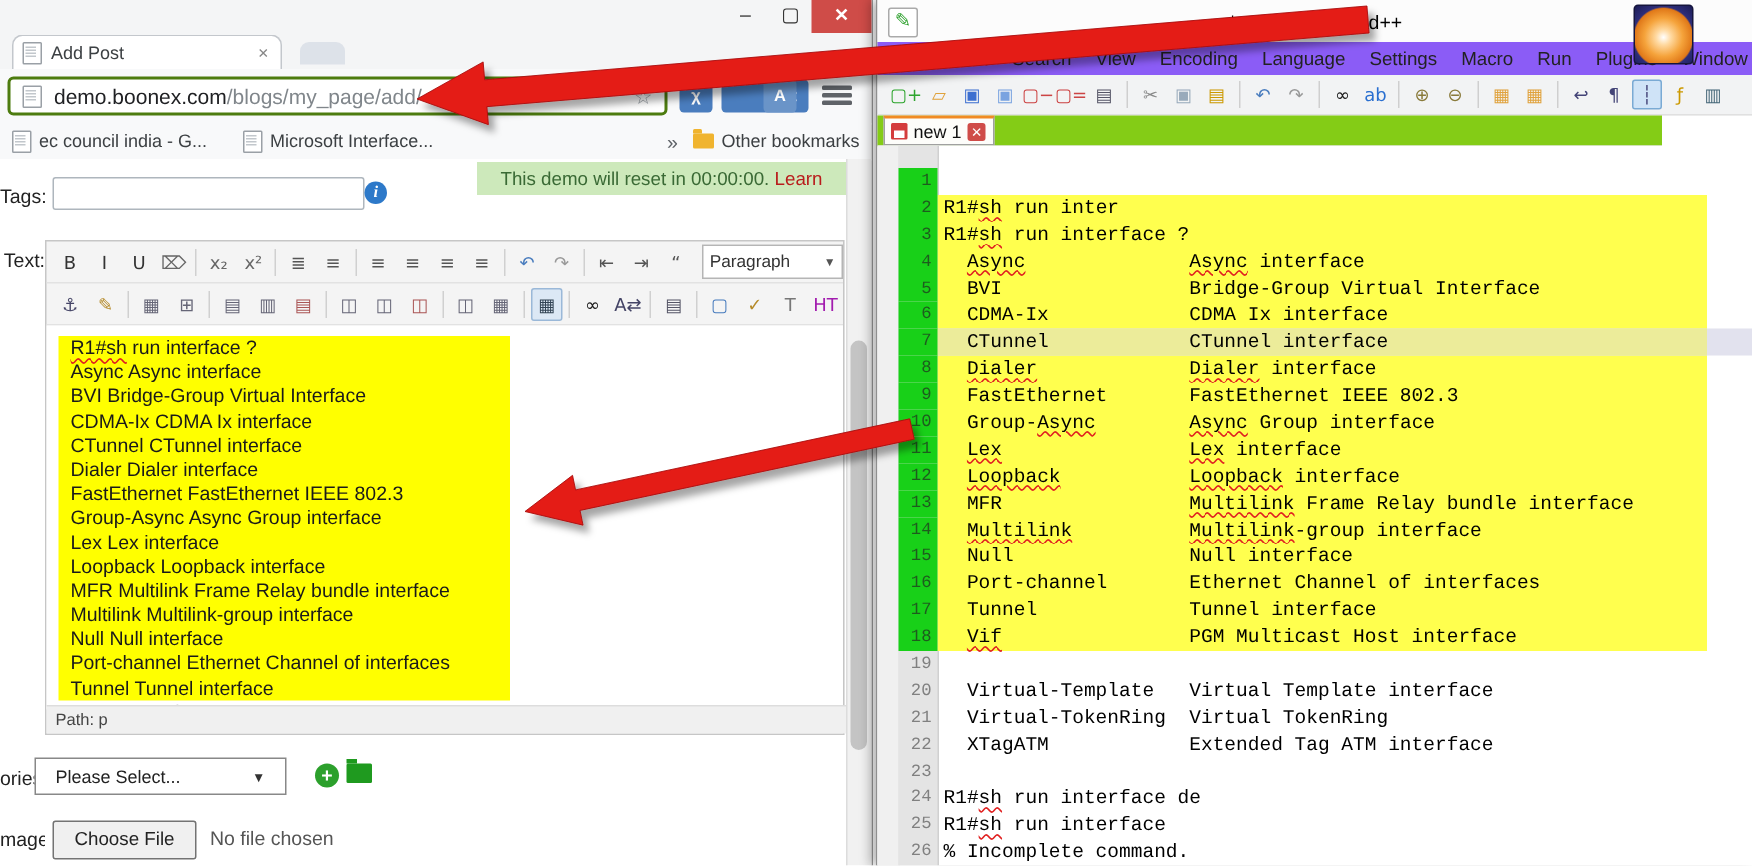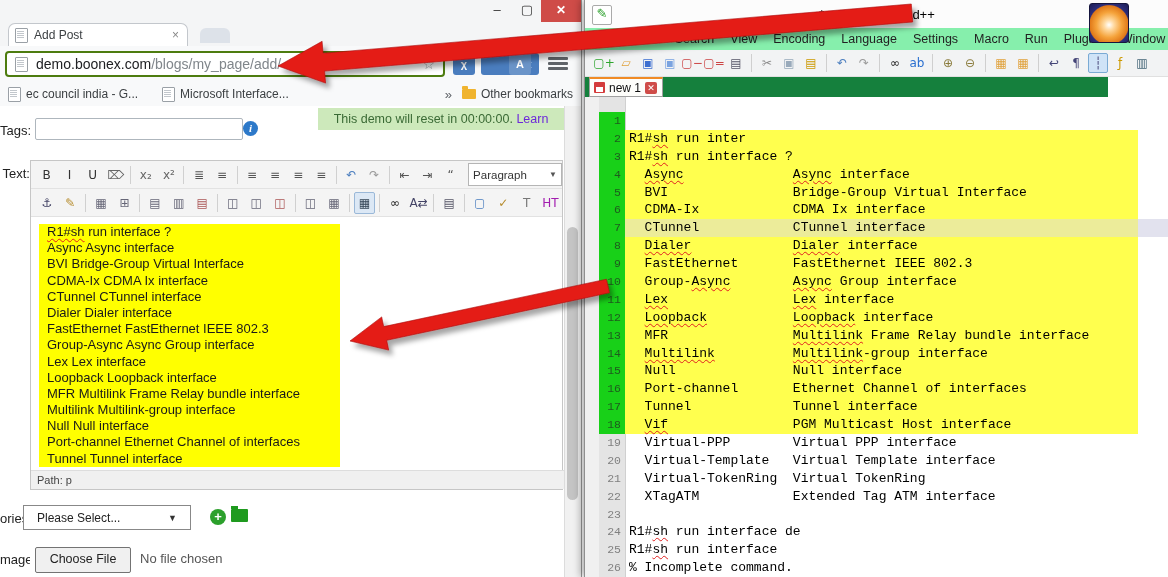--- a/index.html
+++ b/index.html
@@ -34,21 +34,21 @@
   .cr-bookmarks{left:0;top:82px;width:581px;height:24px;background:#f8f9fa;border-bottom:1px solid #d7d7d7;
     display:flex;align-items:center;font-size:12px;color:#3c4043;}
   .bm-item{display:flex;align-items:center;margin-left:8px;white-space:nowrap;}
   .bm-item span.lbl{margin-left:5px;}
   .bm-overflow{margin-left:auto;margin-right:10px;color:#5f6368;font-size:13px;}
   .folder-icon{width:14px;height:10px;background:#f0b42f;border-radius:1px;position:relative;display:inline-block;}
   .folder-icon:before{content:"";position:absolute;top:-3px;left:0;width:6px;height:3px;background:#f0b42f;border-radius:1px 1px 0 0;}
   .cr-page{left:0;top:106px;width:564px;height:471px;background:#fff;}
   .banner{left:318px;top:2px;width:246px;height:22px;background:#cde9bb;color:#3a6a35;font-size:12.5px;
     line-height:22px;text-align:center;white-space:nowrap;overflow:hidden;}
-  .banner a{color:#6d28d9;text-decoration:none;}
+  .banner a{color:#b91c1c;text-decoration:none;}
   .form-label{font-size:13px;color:#222;text-align:right;width:30px;left:0;overflow:hidden;white-space:nowrap;}
   .tags-input{left:35px;top:12px;width:198px;height:20px;border:1px solid #aeb6bd;border-radius:2px;font-size:12px;padding:0 4px;box-sizing:content-box;}
   .info-icon{left:243px;top:15px;width:15px;height:15px;border-radius:50%;background:#2d79c9;color:#fff;
     font-size:11px;font-style:italic;font-weight:bold;text-align:center;line-height:15px;font-family:"Liberation Serif",serif;}
   .editor-box{left:30px;top:54px;width:533px;height:330px;border:1px solid #c6c6c6;box-sizing:border-box;background:#f4f4f4;}
   .tmce-row{display:flex;align-items:center;height:27px;padding-left:4px;border-bottom:1px solid #e2e2e2;}
   .ticon{width:20px;height:20px;margin:0 1px;border:1px solid transparent;border-radius:2px;display:flex;
     align-items:center;justify-content:center;font-size:12px;color:#666;background:transparent;font-family:"DejaVu Sans",sans-serif;}
   .ticon.act{background:#dce8f5;border-color:#9ab8d8;}
   .tsep{width:1px;height:18px;background:#d0d0d0;margin:0 3px;}
@@ -75,29 +75,29 @@
   
   #npp-win{left:584px;top:0;width:584px;height:577px;background:#fff;border-left:1px solid #8f8f8f;
     box-shadow:-4px 0 7px rgba(0,0,0,0.28);}
   .npp-titlebar{left:0;top:0;width:584px;height:28px;background:#fcfcfc;display:flex;align-items:center;}
   .npp-appicon{position:absolute;left:7px;top:5px;width:18px;height:18px;background:#fff;border:1px solid #aaa;
     border-radius:2px;color:#2ca02c;font-size:13px;text-align:center;line-height:16px;}
   .npp-title{width:100%;text-align:center;font-size:13px;color:#000;}
   .overlay-icon{left:504px;top:3px;width:38px;height:38px;border-radius:3px;
     background:radial-gradient(circle at 50% 55%, #ffffff 0%, #ffd9a0 18%, #f5a33b 45%, #e07818 68%, #2d2d7a 72%, #1d1d55 100%);
     border:1px solid #15153d;z-index:5;}
-  .npp-menubar{left:0;top:28px;width:584px;height:22px;background:#86efac;display:flex;align-items:center;padding-left:8px;box-sizing:border-box;}
+  .npp-menubar{left:0;top:28px;width:584px;height:22px;background:#8b5cf6;display:flex;align-items:center;padding-left:8px;box-sizing:border-box;}
   .menu-item{font-size:12.5px;color:#222;padding:0 8px;}
   .npp-toolbar{left:0;top:50px;width:584px;height:27px;background:#f2f3f4;border-bottom:1px solid #e0e0e0;
     display:flex;align-items:center;padding-left:8px;box-sizing:border-box;}
   .nicon{width:18px;height:18px;margin:0 1px;display:flex;align-items:center;justify-content:center;
     font-size:12px;border:1px solid transparent;border-radius:2px;font-family:"DejaVu Sans",sans-serif;}
   .nicon.act{background:#cfe3f7;border-color:#7aaad4;}
   .nsep{width:1px;height:18px;background:#cfcfcf;margin:0 4px;}
-  .npp-tabbar{left:0;top:77px;width:523px;height:20px;background:#15803d;border-bottom:1px solid #bbb;}
+  .npp-tabbar{left:0;top:77px;width:523px;height:20px;background:#84cc16;border-bottom:1px solid #bbb;}
   .npp-tab{position:absolute;left:4px;top:0;width:74px;height:20px;background:#fdfdfa;border:1px solid #a0a0a0;
     border-top:2px solid #f08a24;box-sizing:border-box;display:flex;align-items:center;padding:0 4px;}
   .tab-save{width:11px;height:11px;background:#d43c3c;border-radius:1px;position:relative;}
   .tab-save:before{content:"";position:absolute;left:2px;top:5px;width:7px;height:5px;background:#fff;}
   .npp-tab-label{font-size:12px;color:#111;margin:0 4px;white-space:nowrap;}
   .tab-x{width:12px;height:12px;background:#cf4c48;color:#fff;font-size:9px;line-height:12px;text-align:center;border-radius:2px;}
   .npp-editor{left:0;top:97px;width:583px;height:480px;background:#fff;overflow:hidden;}
   .gutter-bm{position:absolute;left:0;top:0;width:14px;height:480px;background:#f0f0f0;border-right:1px solid #e0e0e0;}
   .gutter-num{position:absolute;left:14px;top:0;width:26px;height:480px;background:#e4e4e4;border-right:1px solid #d0d0d0;}
   .sel-block{position:absolute;left:40px;top:32.9px;width:513px;height:304.3px;background:#ffff4e;z-index:1;}
@@ -424,21 +424,20 @@
             <span class="txt"><span>  Tunnel             Tunnel interface</span></span>
           </div>
           <div class="nl">
             <span class="bm"></span>
             <span class="num chg">18</span>
             <span class="txt"><span>  </span><span class="sq">Vif</span><span>                </span><span>PGM Multicast Host interface</span></span>
           </div>
           <div class="nl">
             <span class="bm"></span>
             <span class="num">19</span>
-            <span class="txt"><span>  Virtual-PPP        Virtual PPP interface</span></span>
           </div>
           <div class="nl">
             <span class="bm"></span>
             <span class="num">20</span>
             <span class="txt"><span>  Virtual-Template   Virtual Template interface</span></span>
           </div>
           <div class="nl">
             <span class="bm"></span>
             <span class="num">21</span>
             <span class="txt"><span>  Virtual-TokenRing  Virtual TokenRing</span></span>

